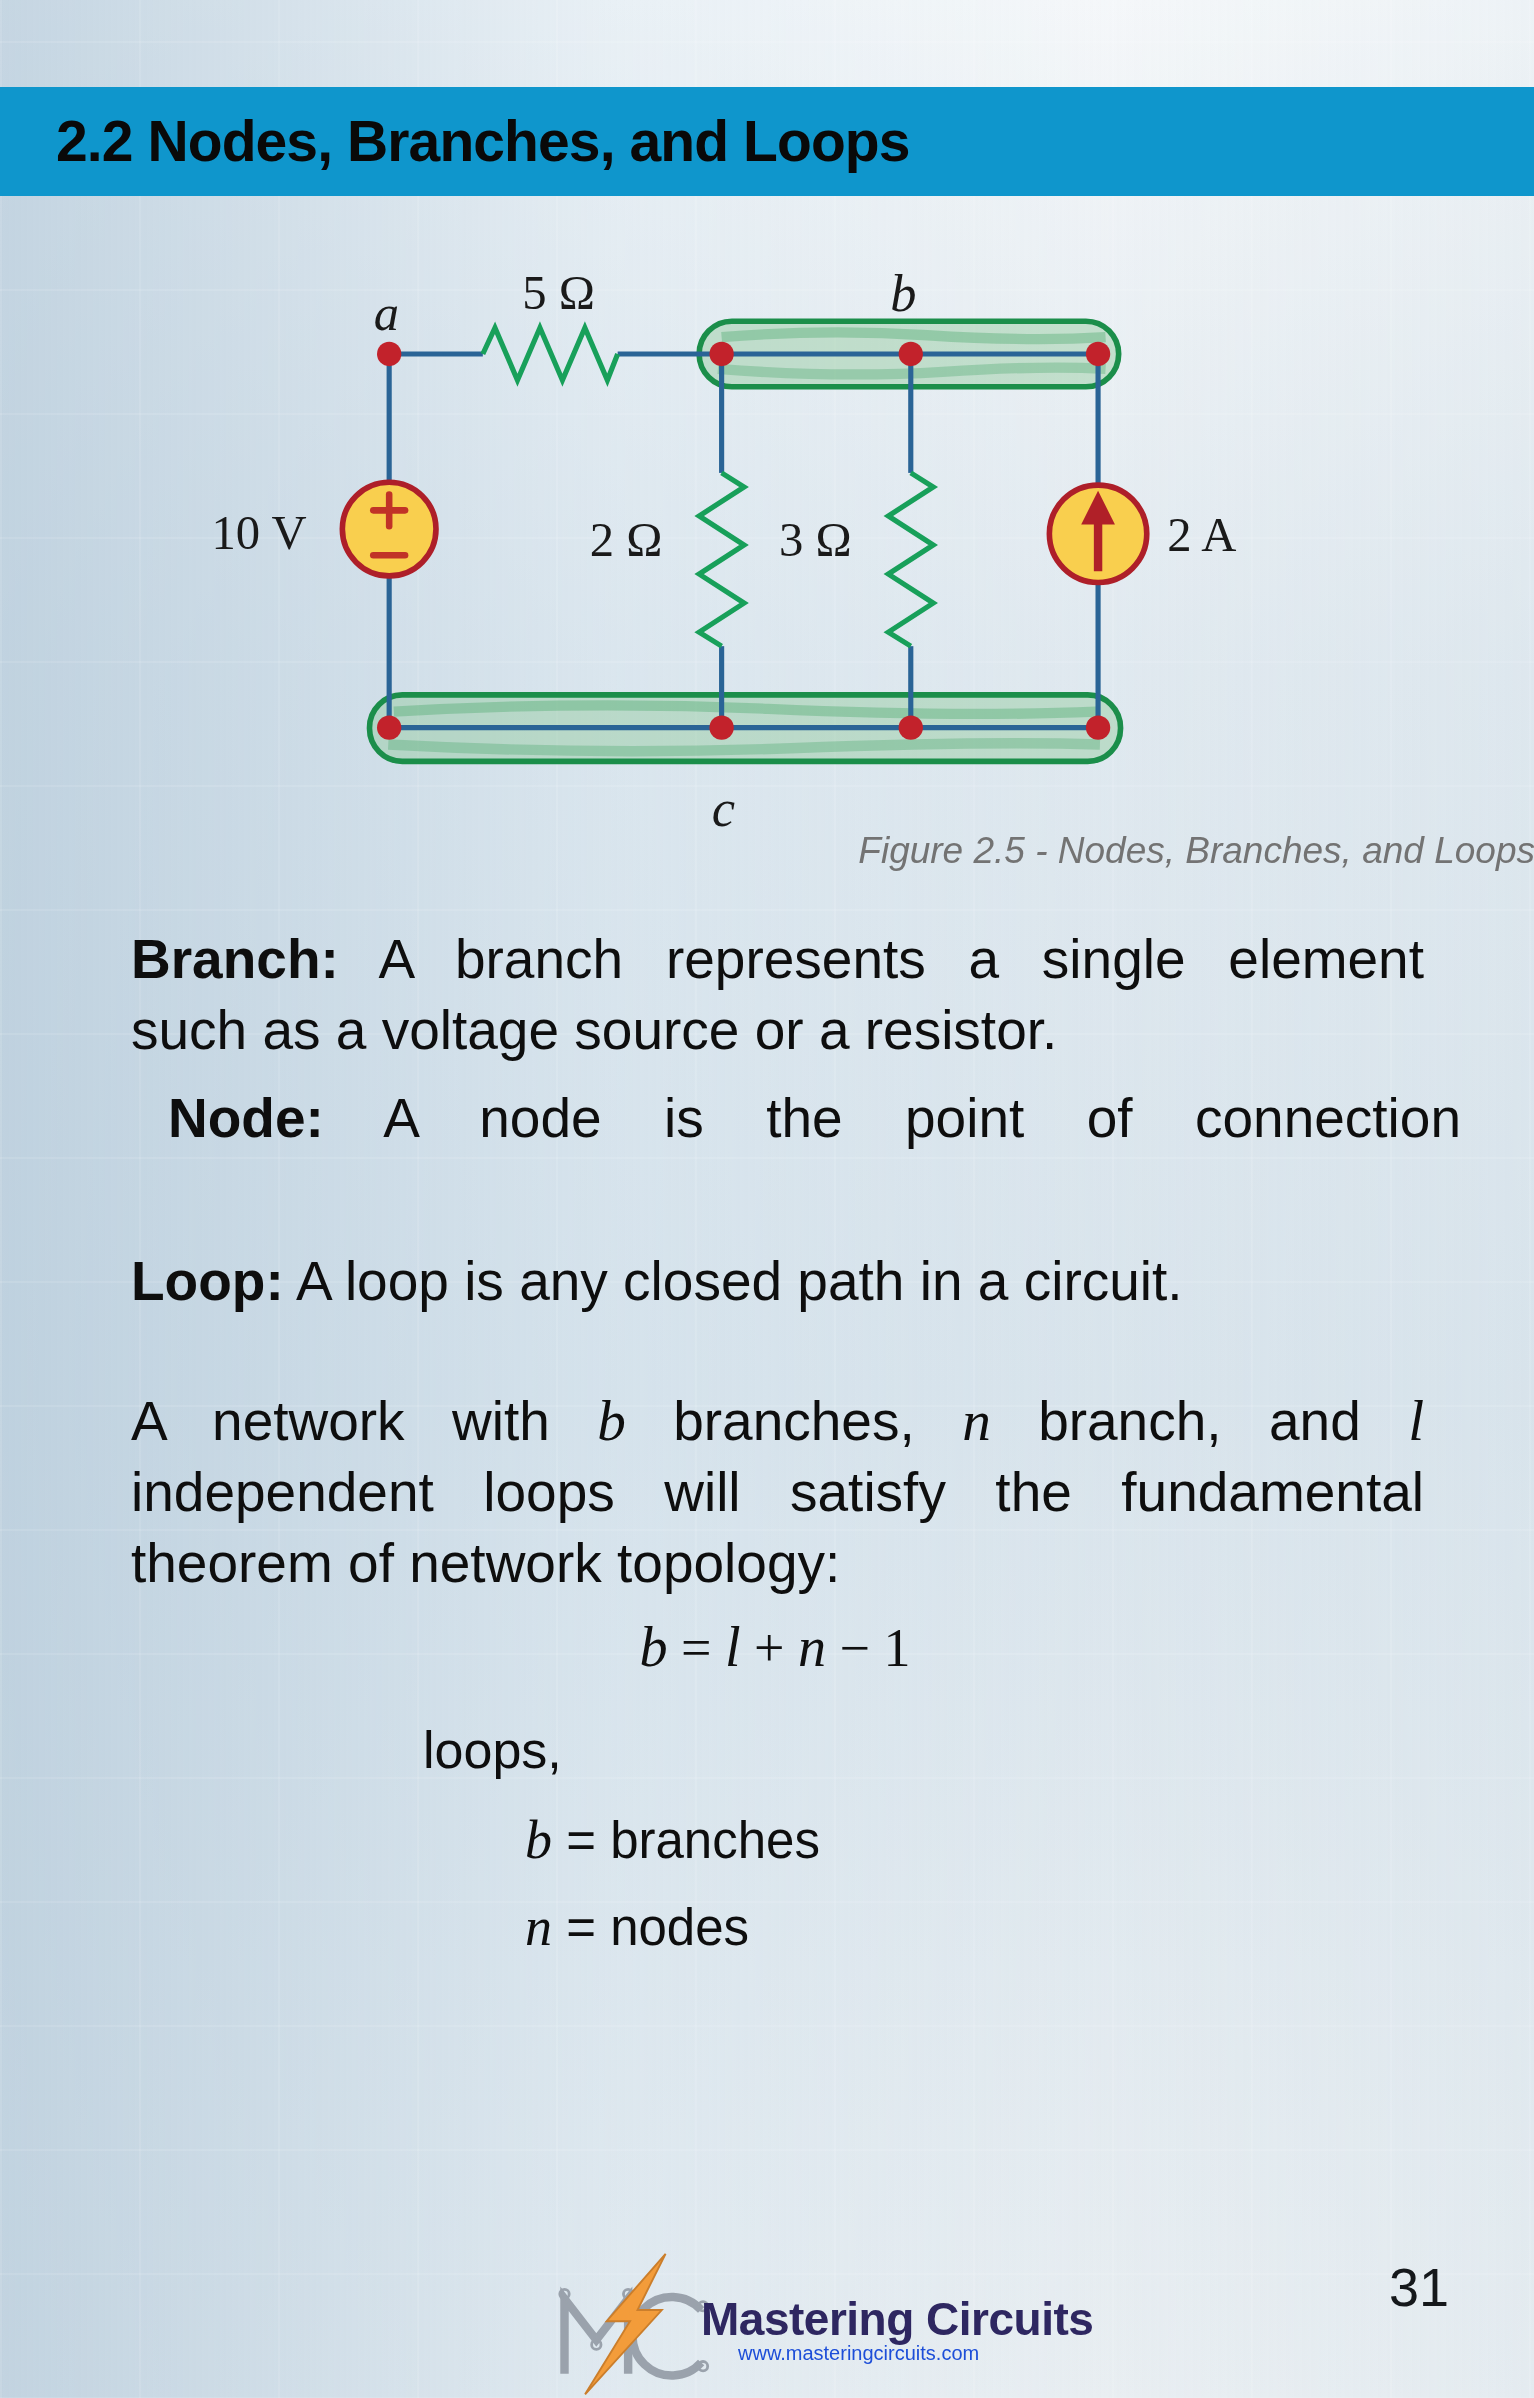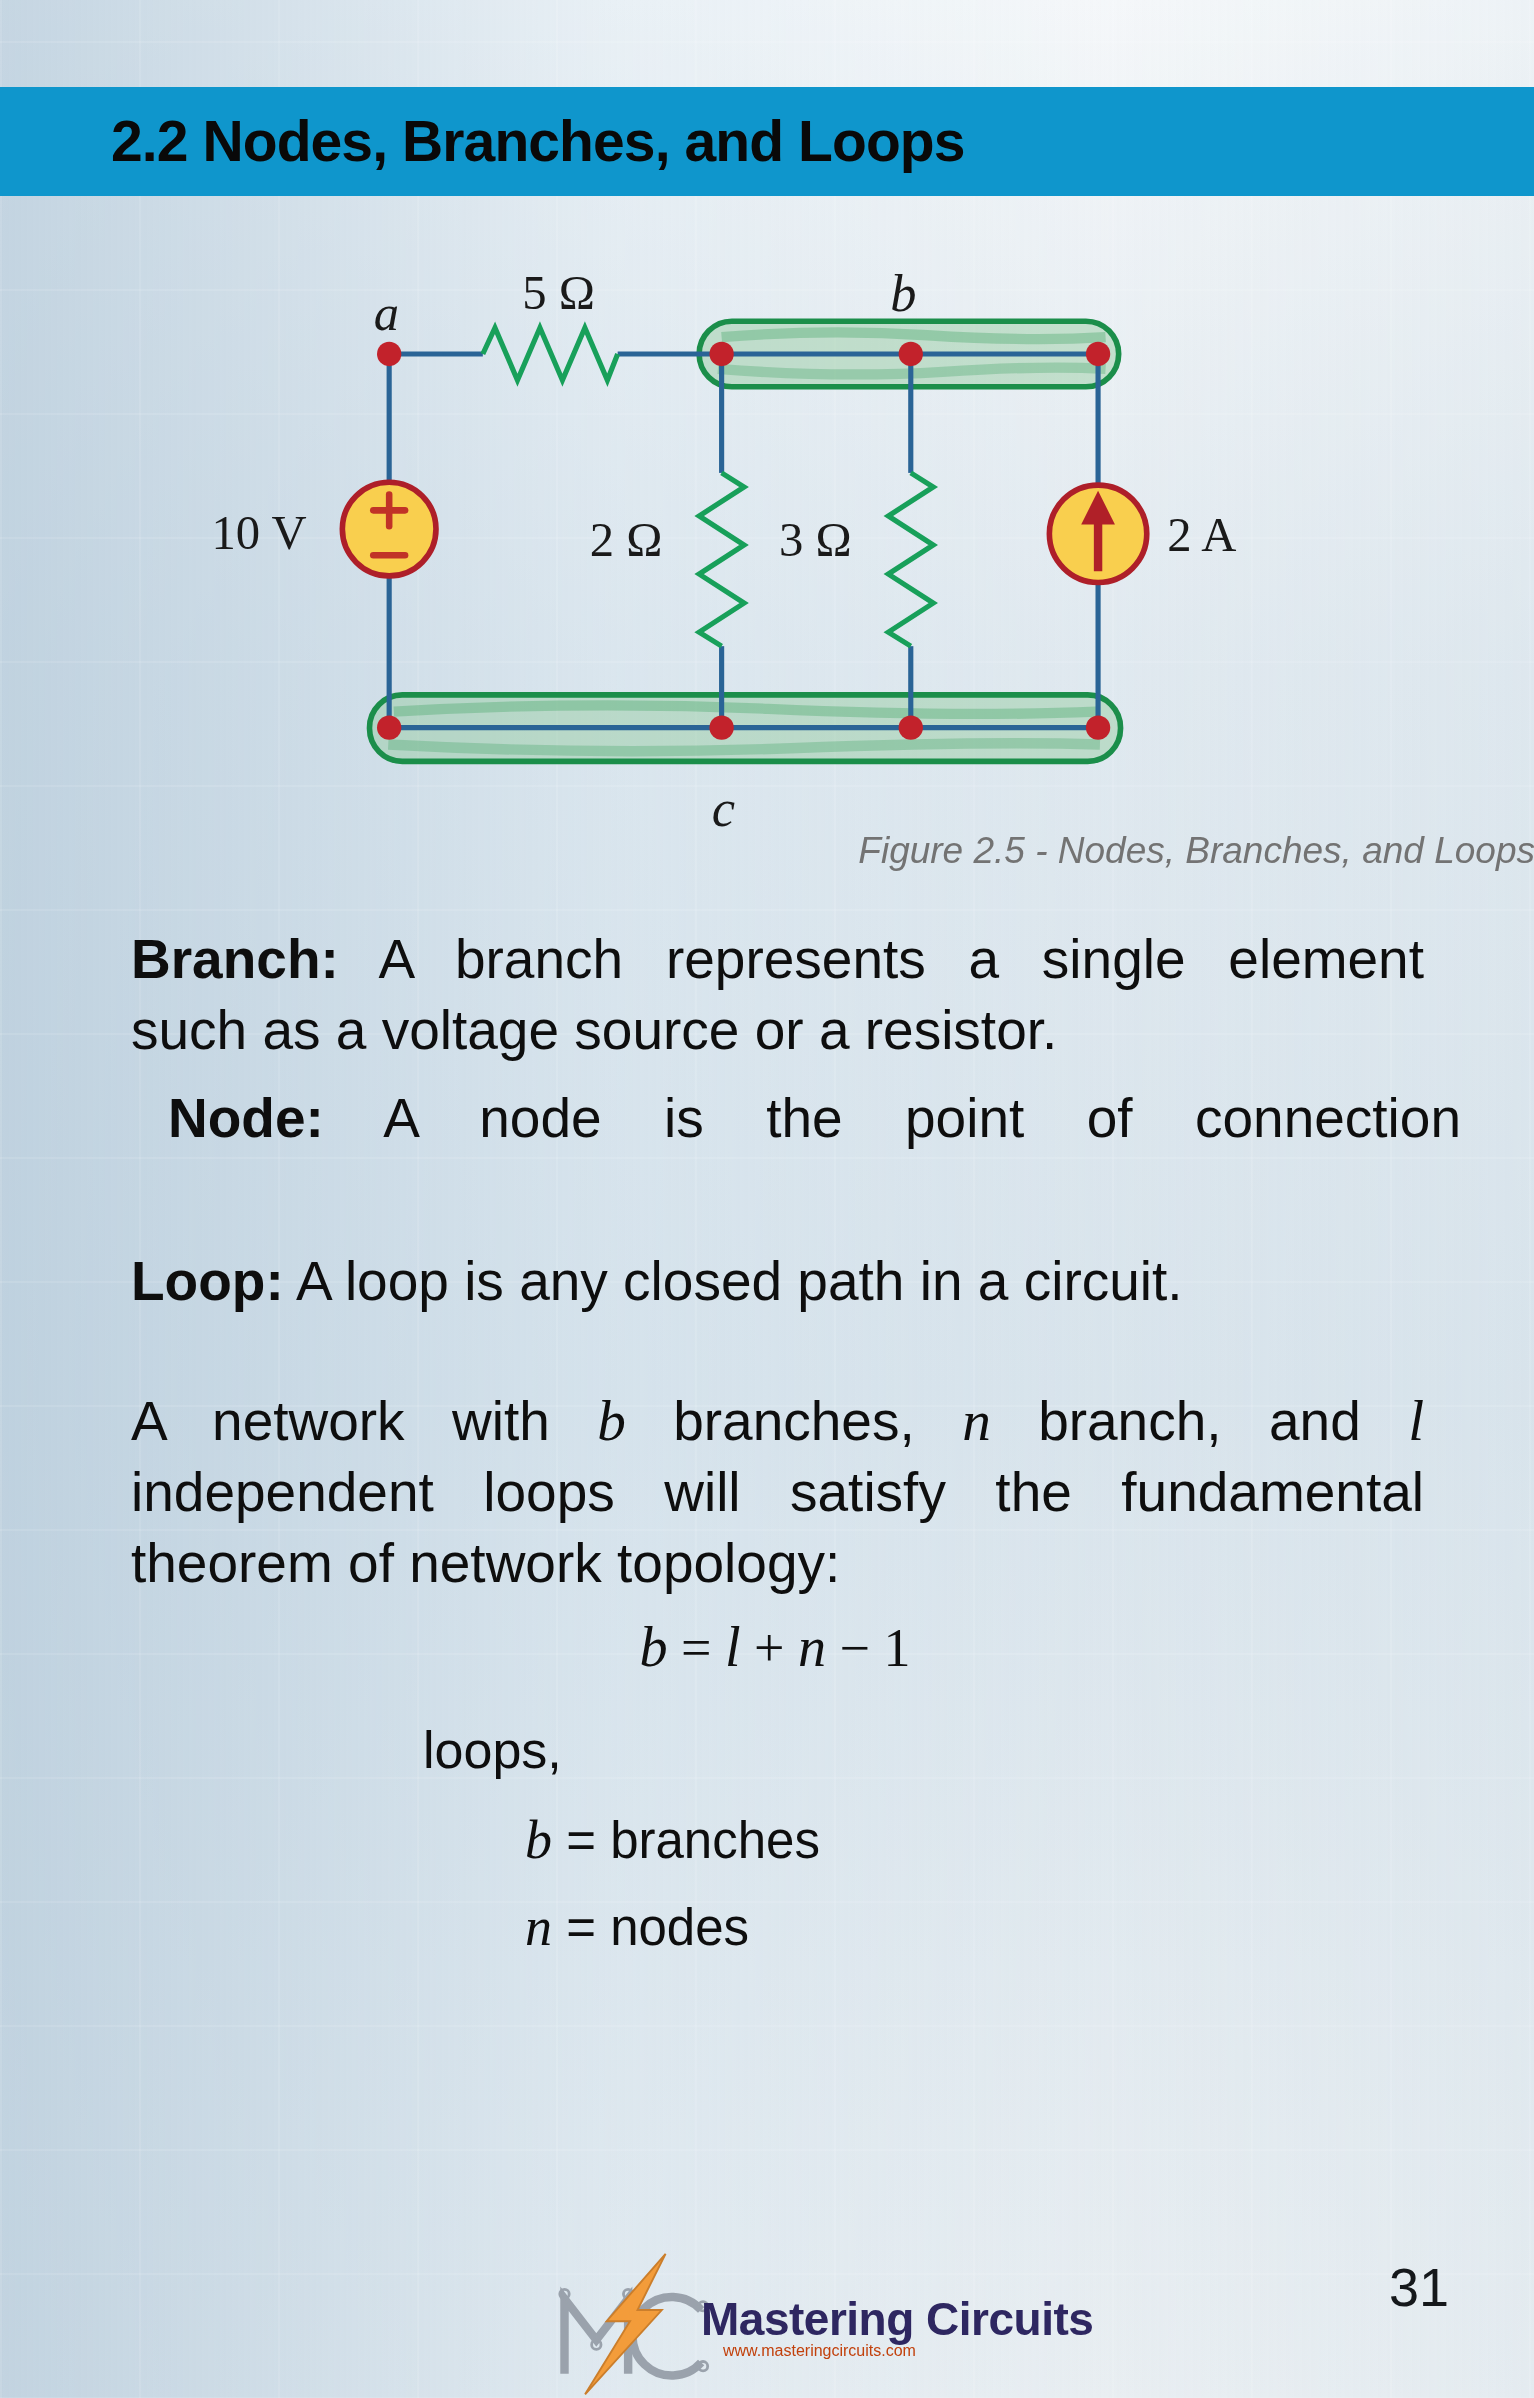--- a/index.html
+++ b/index.html
@@ -10,39 +10,39 @@
     background-image:
       repeating-linear-gradient(90deg, rgba(255,255,255,0.10) 0 1.9px, rgba(255,255,255,0) 1.9px 139px),
       repeating-linear-gradient(0deg, rgba(255,255,255,0.10) 0 1.9px, rgba(255,255,255,0) 1.9px 124px),
       linear-gradient(to right, rgba(185,205,220,0.80) 0%, rgba(214,228,238,0.40) 40%, rgba(240,243,246,0.15) 72%, rgba(223,232,238,0.35) 100%),
       linear-gradient(to bottom, #f5f8fa 0%, #eff3f6 7%, #dde7ee 28%, #d4e1ea 58%, #dfe8ee 82%, #e7edf1 100%);
   }
   .abs{position:absolute;}
   
   .banner{left:0;top:87px;width:1535px;height:109px;background:#0f96cc;}
   .banner h1{
-    margin:0;padding-left:111px;line-height:109px;font-size:57px;font-weight:700;
+    margin:0;padding-left:56px;line-height:109px;font-size:57px;font-weight:700;
     color:#090909;letter-spacing:-0.9px;font-family:"Liberation Sans",sans-serif;
   }
   
   .caption{left:0;top:830px;width:1535px;text-align:right;font-size:37px;font-style:italic;color:#737373;}
   
   .para{left:131px;width:1293px;font-size:55px;color:#0e0e0e;line-height:71px;}
   .tline{white-space:normal;}
   .jl{text-align:justify;text-align-last:justify;}
   .term{font-weight:700;}
   .mi{font-family:"Liberation Serif",serif;font-style:italic;font-size:1.04em;}
   .rm{font-family:"Liberation Serif",serif;font-style:normal;}
   .formula{left:0;top:1615px;width:1550px;text-align:center;font-size:54px;color:#101010;}
   .wherelbl{left:423px;top:1720px;font-size:52px;color:#0e0e0e;}
   .defs{left:525px;top:1797px;font-size:51px;color:#0e0e0e;line-height:86px;}
   .defs .mi{font-size:54px;}
   
   .brand{left:701px;top:2292px;font-size:46px;font-weight:700;color:#2e2761;letter-spacing:-0.5px;}
-  .siteurl{left:723px;top:2342px;font-size:16px;color:#c2410c;}
+  .siteurl{left:738px;top:2342px;font-size:20px;color:#1d4ed8;}
   .pagenum{left:1363px;top:2256px;width:112px;text-align:center;font-size:54px;color:#15181b;}
   svg text{font-family:"Liberation Serif",serif;fill:#1a1a1a;}
   svg .ital{font-style:italic;}
 </style>
 </head>
 <body>
 
 <div class="abs banner">
   <h1>2.2 Nodes, Branches, and Loops</h1>
 </div>

